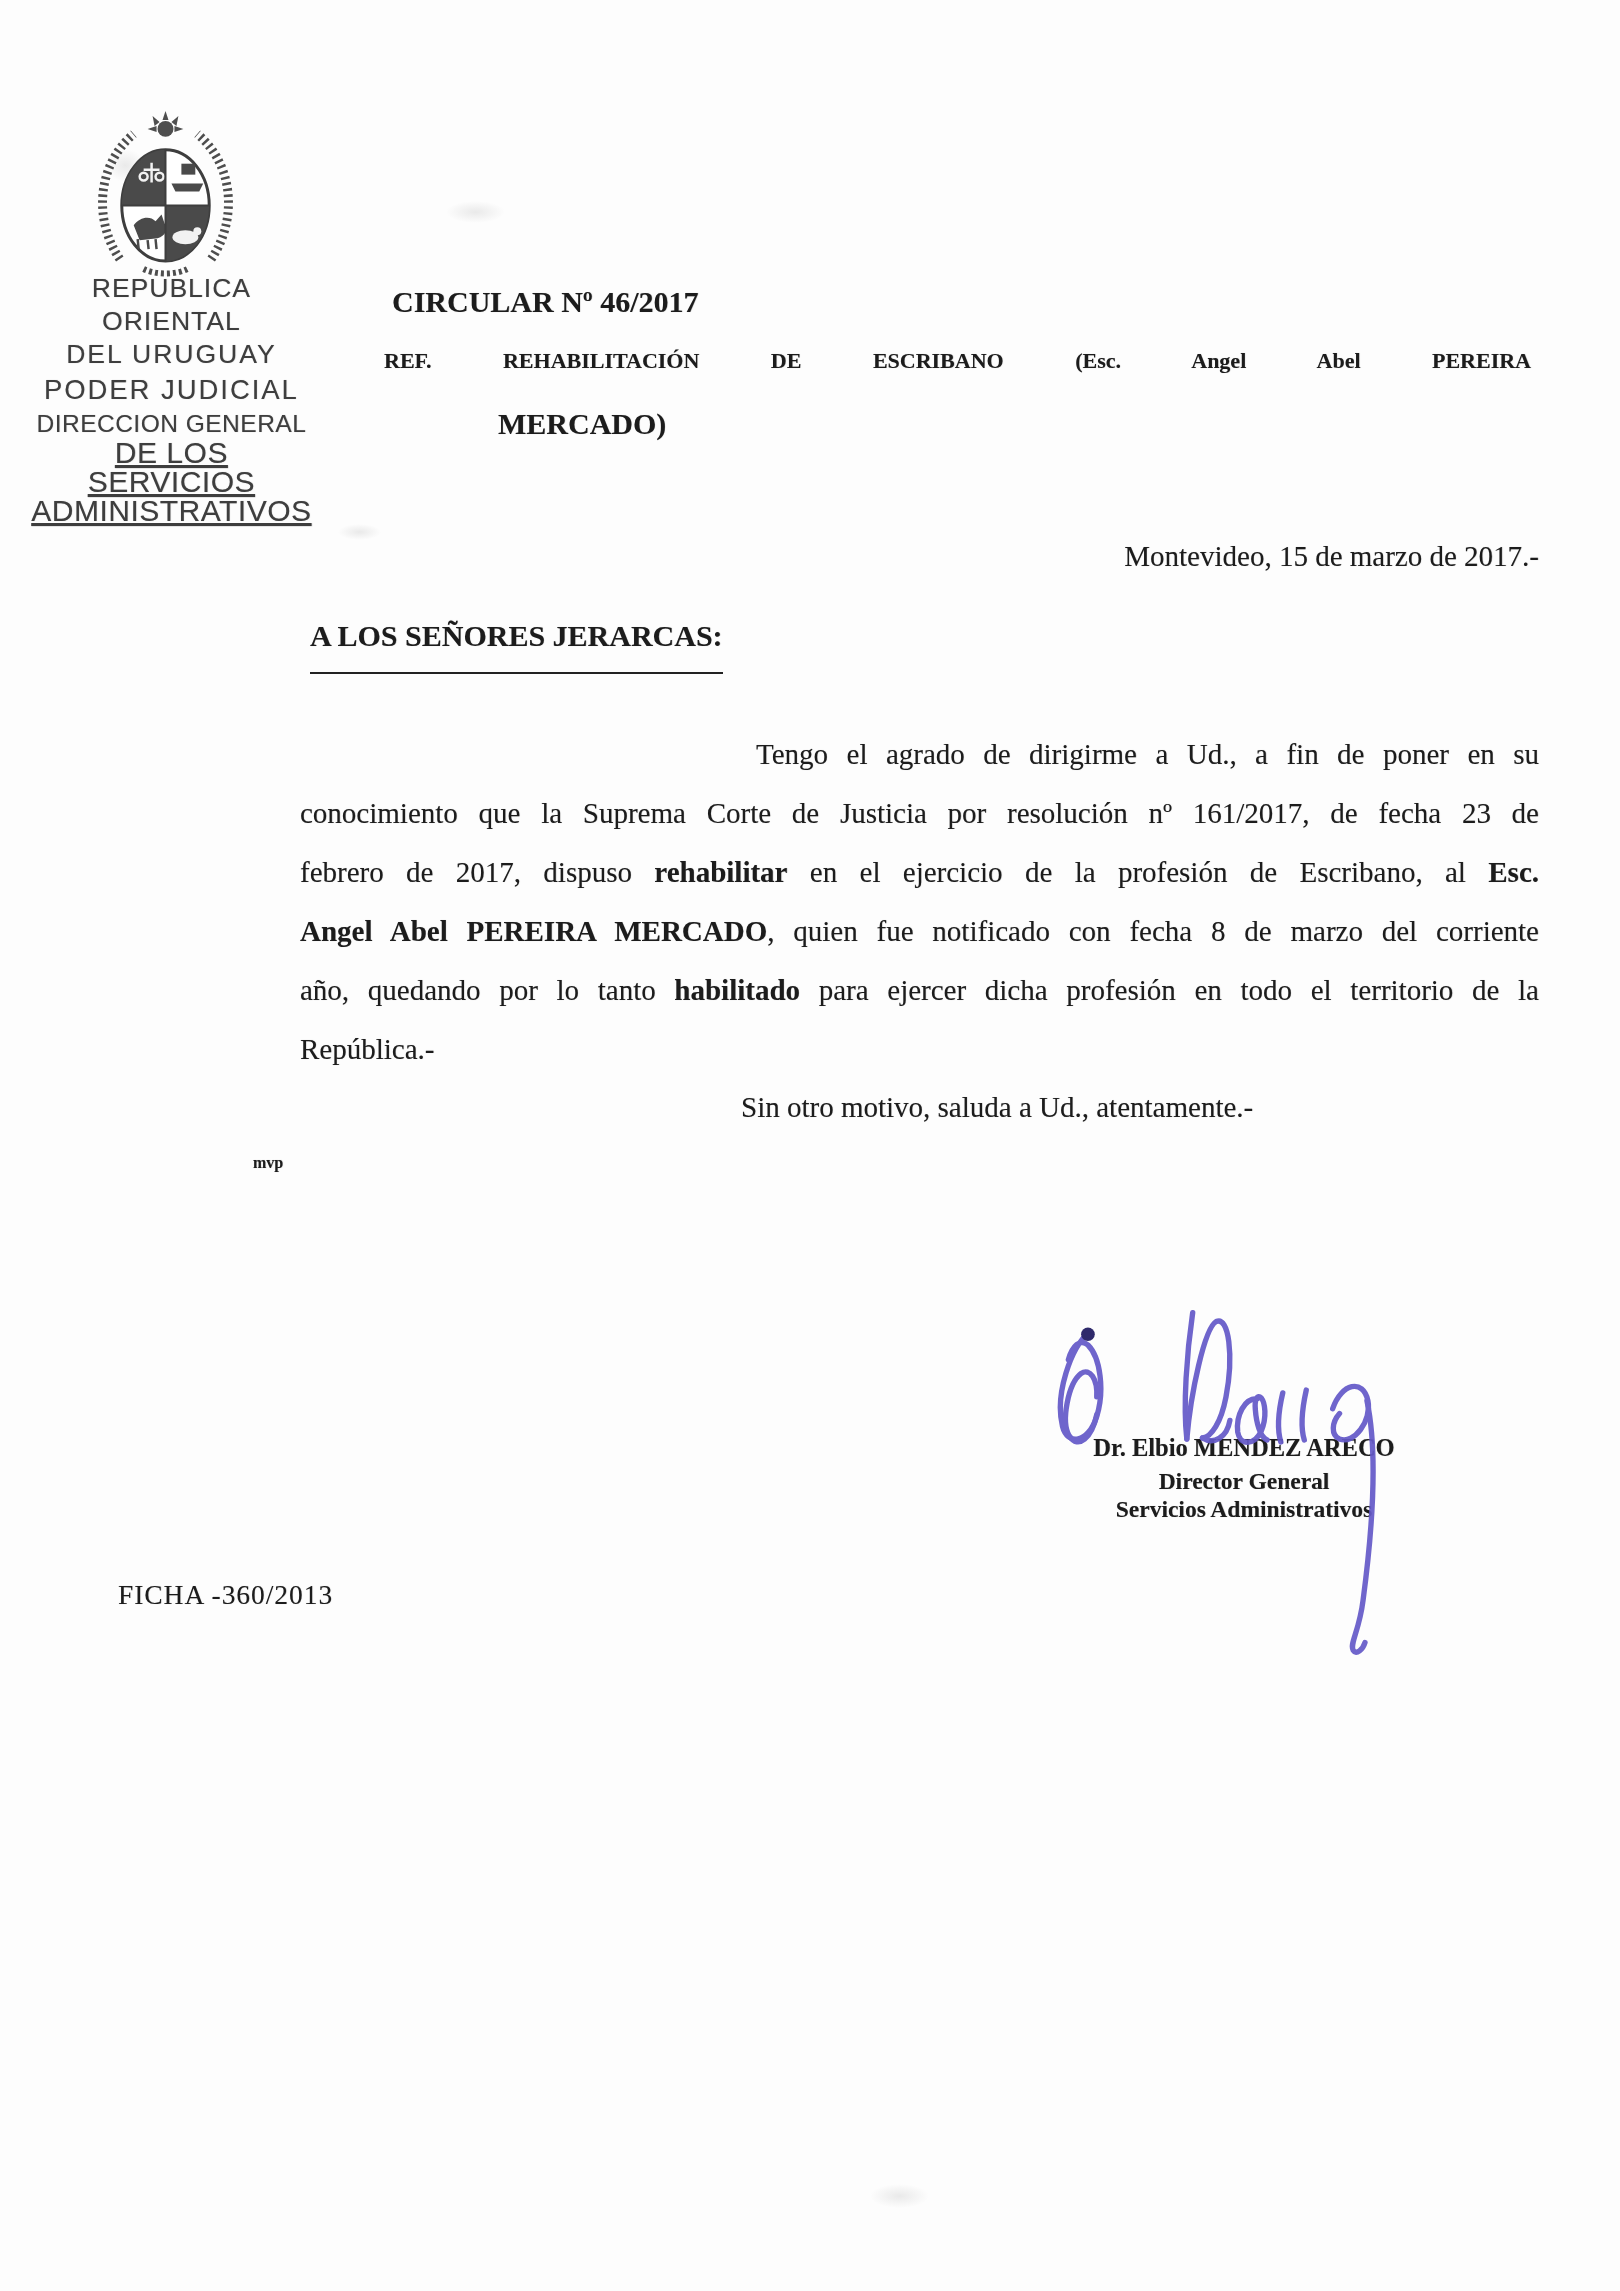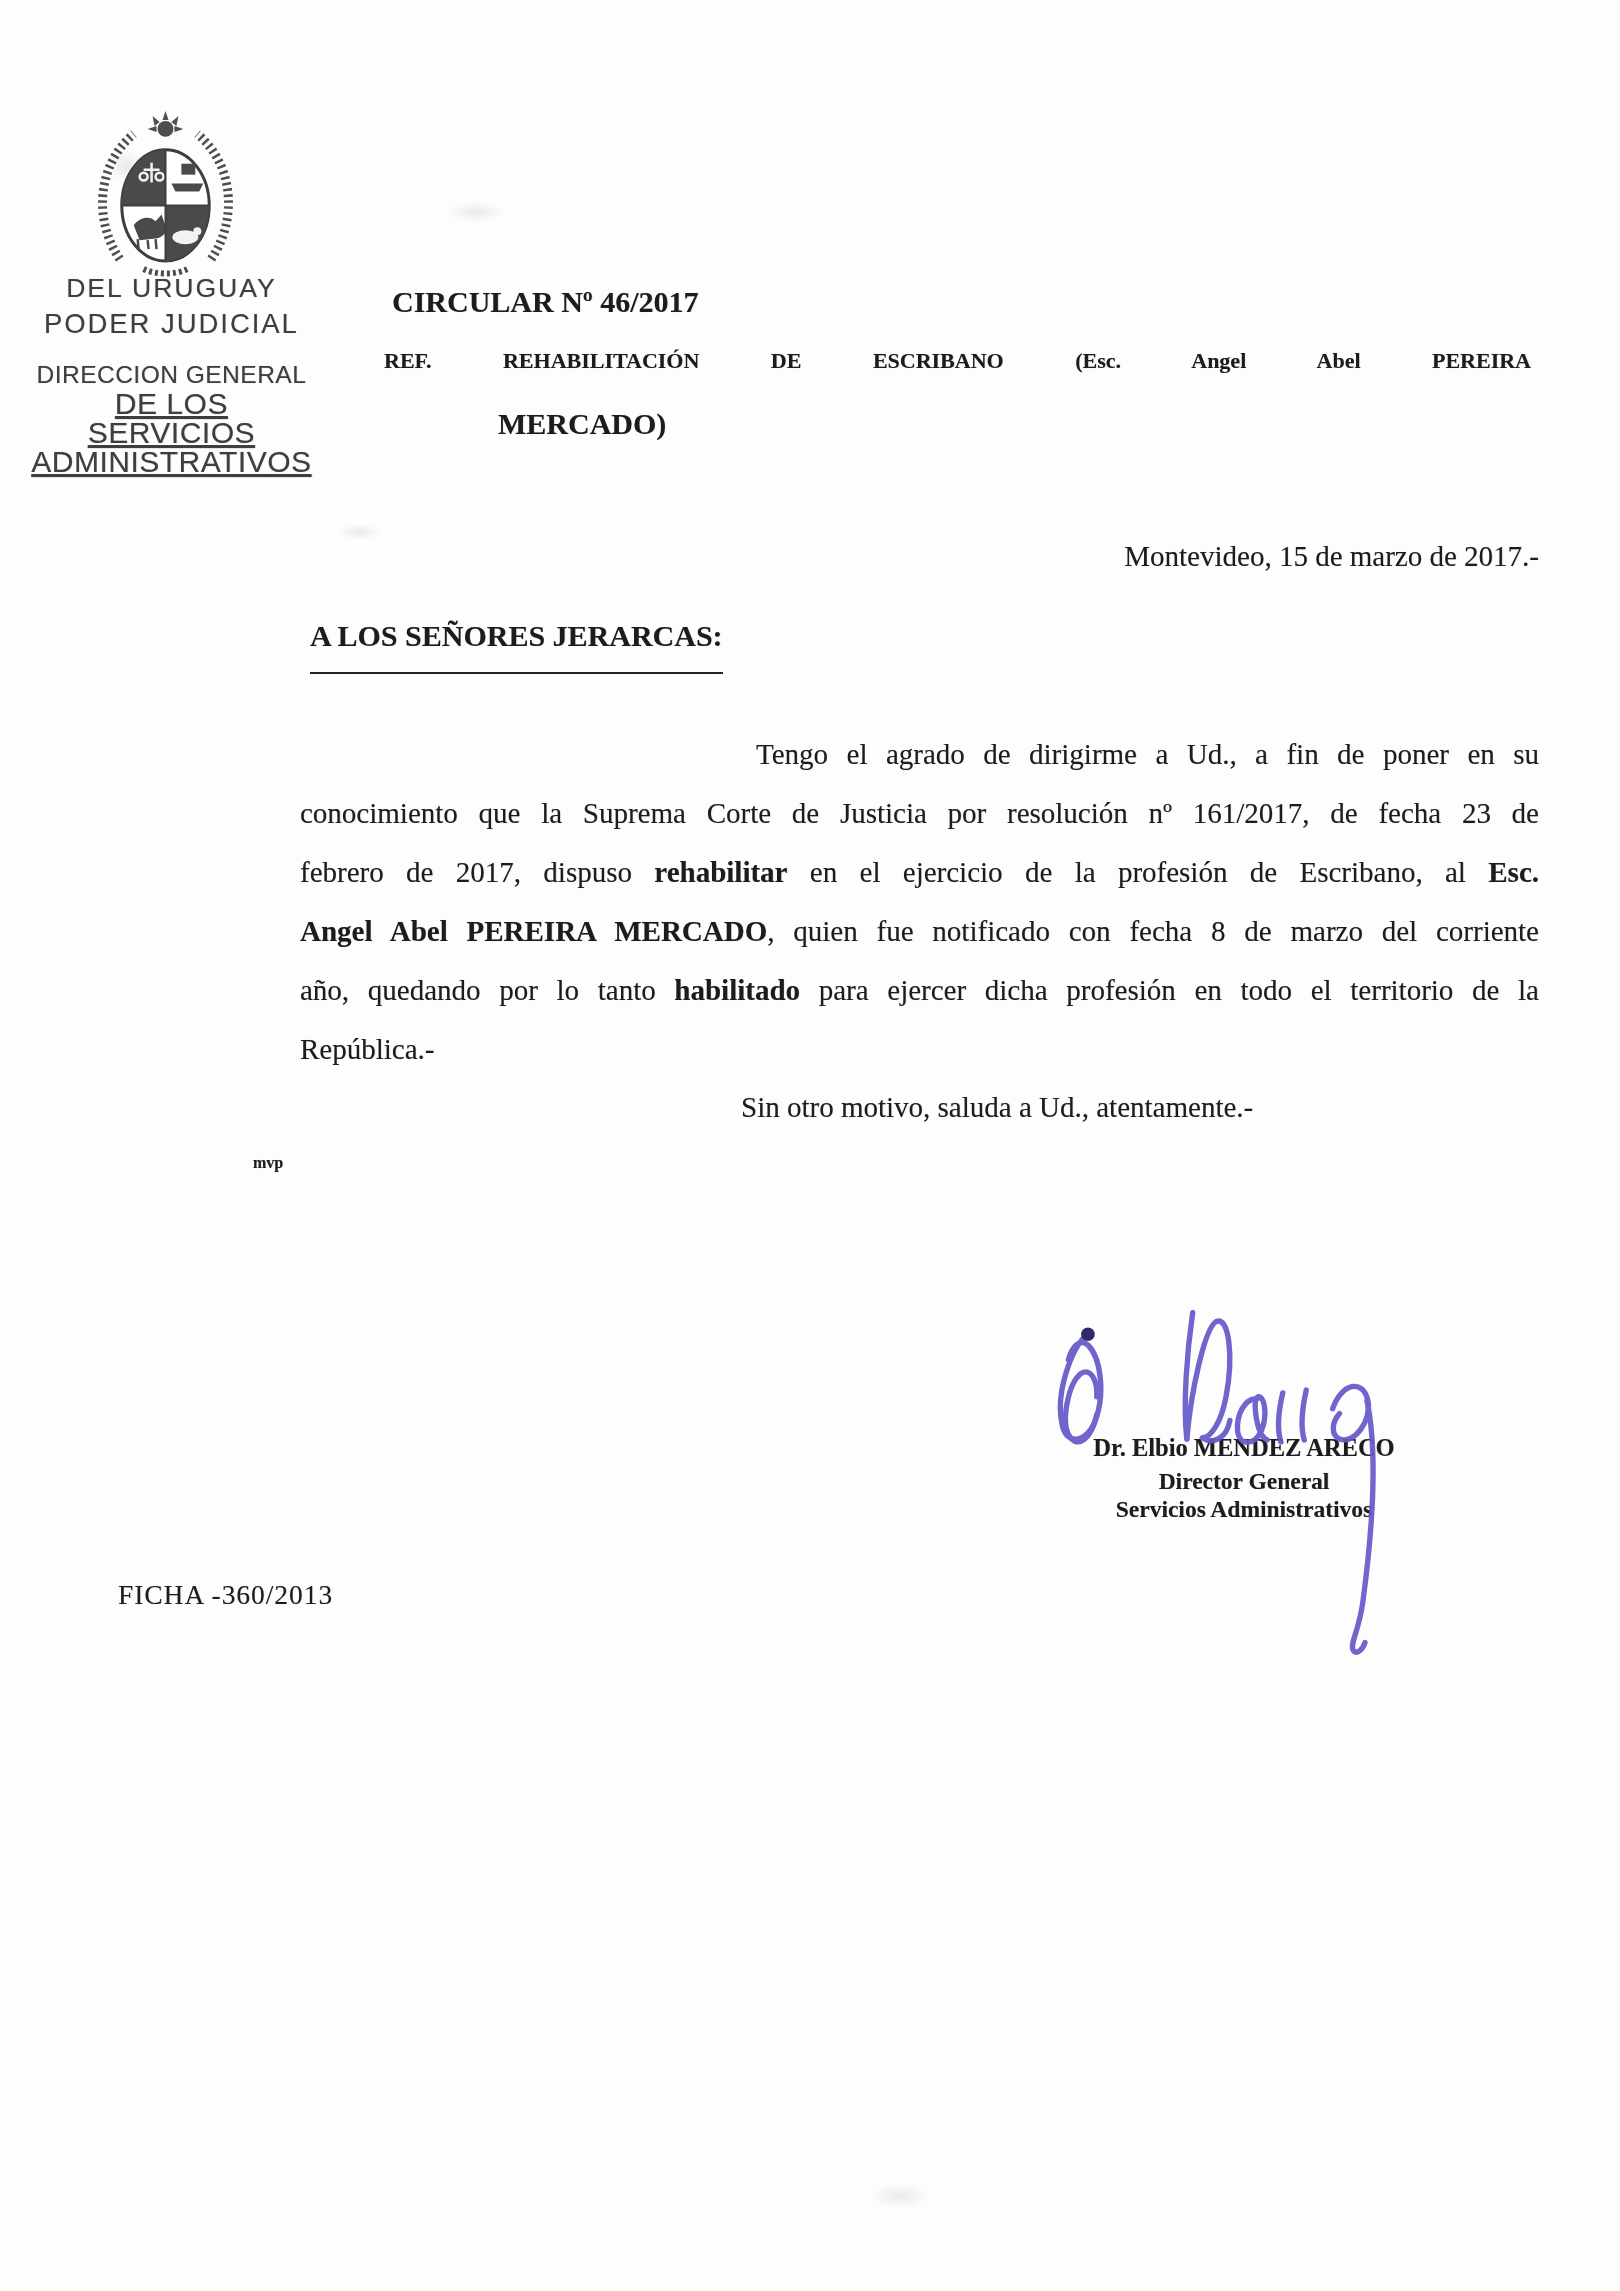--- a/index.html
+++ b/index.html
@@ -10,21 +10,21 @@
     overflow:hidden; text-shadow:0.3px 0.3px 0.7px rgba(20,20,20,0.35);
   }
   
   .emblem { position:absolute; left:86px; top:108px; width:159px; height:174px; }
   .org-block { position:absolute; left:27.4px; top:272px; width:288px; text-align:center;
     font-family:"Liberation Sans", sans-serif; color:var(--letterhead-ink,#3e3e3e);
     text-shadow:0.3px 0.3px 0.8px rgba(40,40,40,0.4); }
   .org-l1 { font-size:26.5px; line-height:33px; letter-spacing:1px; }
   .org-l2 { font-size:26.5px; line-height:33px; letter-spacing:2px; }
   .org-l3 { font-size:27.4px; line-height:37px; letter-spacing:2px; margin-top:0; }
-  .org-l4 { font-size:24.5px; line-height:29px; letter-spacing:0.5px; margin-top:18px; }
+  .org-l4 { font-size:24.5px; line-height:29px; letter-spacing:0.5px; margin-top:1px; }
   .org-l5, .org-l6 { font-size:30px; line-height:29px; letter-spacing:0.5px;text-decoration:underline; }
   
   .circular { position:absolute; left:392px; top:282px; font-size:30px; font-weight:bold; line-height:39px; }
   .ref1 { position:absolute; left:384px; top:341px; width:1147px; font-size:22px; font-weight:bold;
     line-height:39px; text-align:justify; text-align-last:justify; }
   .ref2 { position:absolute; left:498px; top:404px; font-size:30px; font-weight:bold; line-height:39px; }
   .dateline { position:absolute; left:392px; top:537px; width:1147px; text-align:right; font-size:29px; line-height:39px; }
   .salutation { position:absolute; left:310px; top:616px; font-size:30px; font-weight:bold; line-height:39px; }
   .salutation span { display:inline-block; border-bottom:2.9px solid #222; padding-bottom:17px;font-family:Liberation Serif, serif; }
   
@@ -93,20 +93,21 @@
       <path d="M52,132 l1,10 M62,133 l1,9 M70,132 l1,10" stroke="#4a4a4a" stroke-width="2.5"></path>
 
       <ellipse cx="100" cy="130" rx="13" ry="7" fill="#f2f2f2"></ellipse>
       <circle cx="112" cy="124" r="4" fill="#f2f2f2"></circle>
 
       <path d="M36,98 h88 M80,42 v112" stroke="#3e3e3e" stroke-width="2" fill="none"></path>
     </g>
   </svg>
 
   <div class="org-block">
+    <div class="org-l1">REPUBLICA ORIENTAL</div>
     <div class="org-l2">DEL URUGUAY</div>
     <div class="org-l3">PODER JUDICIAL</div>
     <div class="org-l4">DIRECCION GENERAL</div>
     <div class="org-l5">DE LOS SERVICIOS</div>
     <div class="org-l6">ADMINISTRATIVOS</div>
   </div>
 
   <div class="circular">CIRCULAR Nº 46/2017</div>
   <div class="ref1">REF. REHABILITACIÓN DE ESCRIBANO (Esc. Angel Abel PEREIRA</div>
   <div class="ref2">MERCADO)</div>

